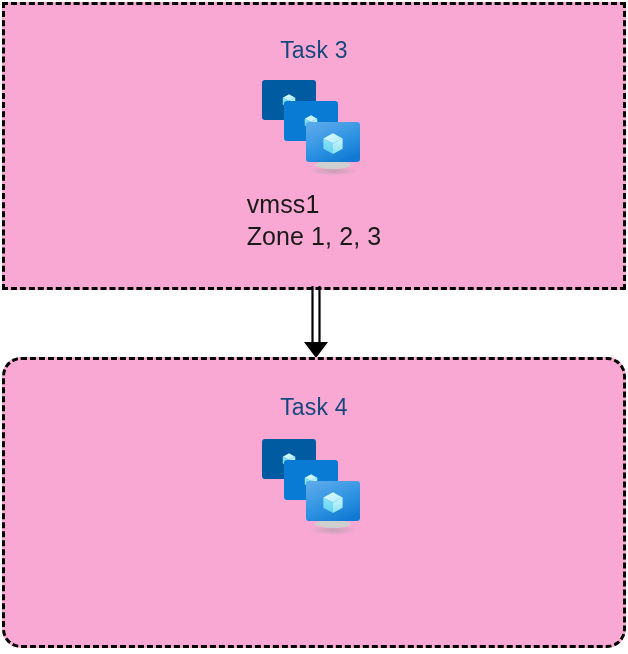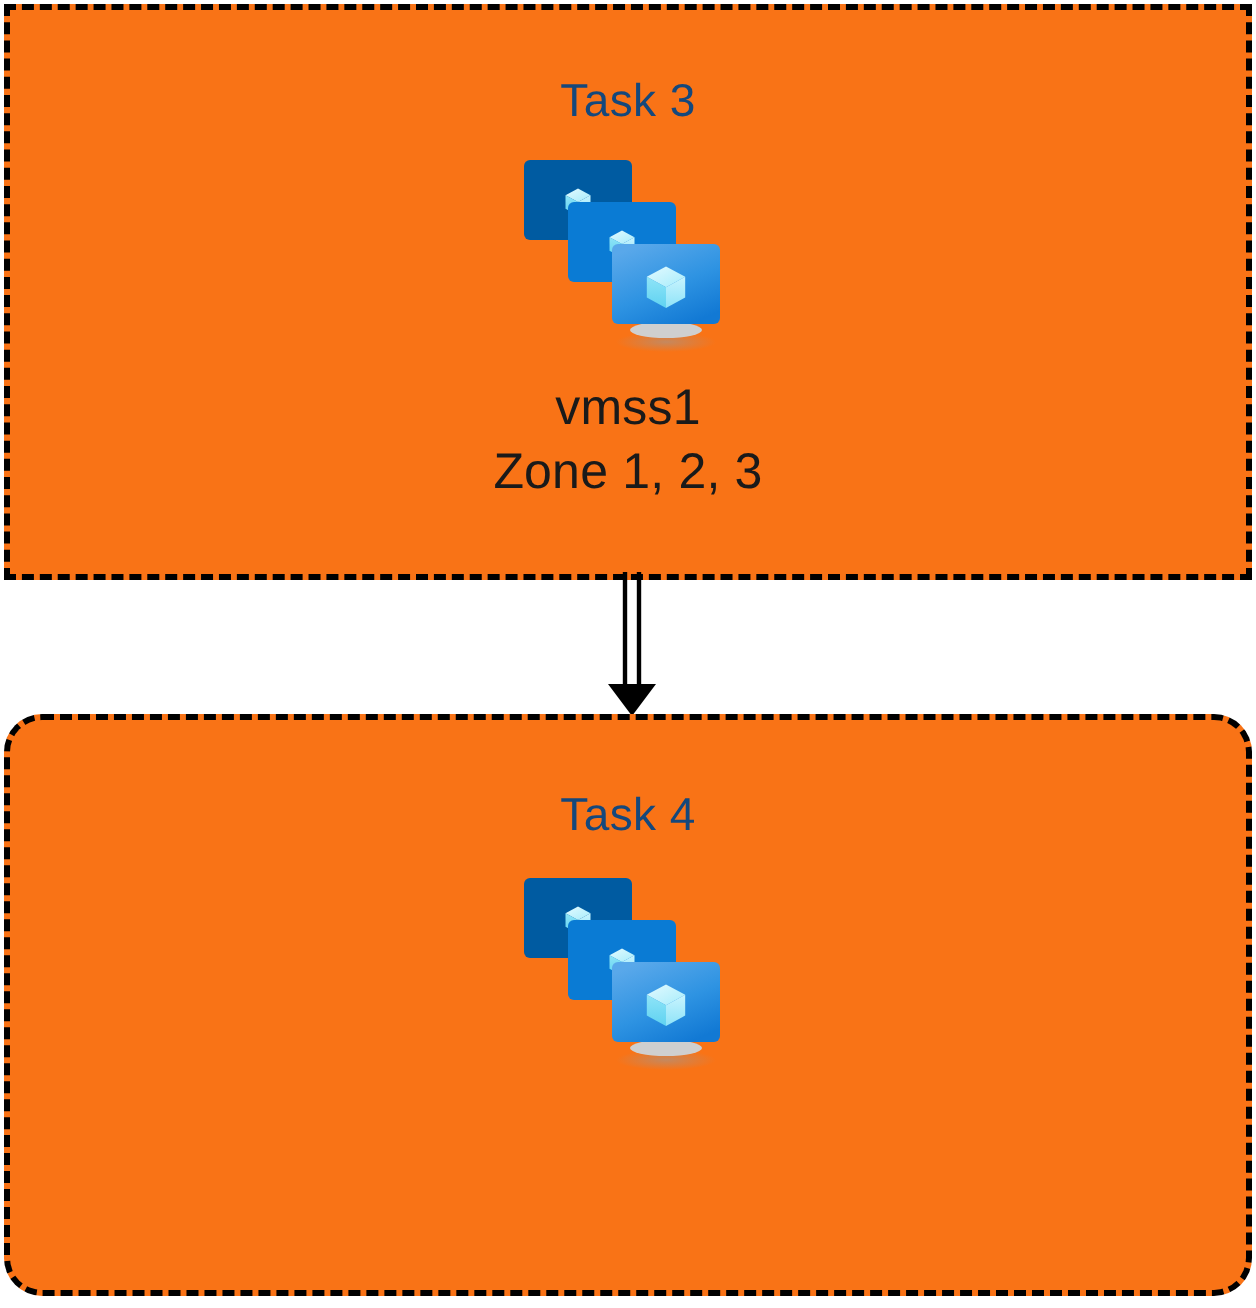--- a/index.html
+++ b/index.html
@@ -21,21 +21,21 @@
     position: absolute;
     left: 0; top: 0;
     width: 628px;
     height: 654px;
   }
 
   
   .task-box {
     position: absolute;
     box-sizing: border-box;
-    background: #f97316;
+    background: #f9a8d4;
     border: 3px dashed #000000;
     left: 2px;
     width: 624px;
   }
   .task-box.box-1 { top: 2px;   height: 288px; }
   .task-box.box-2 { top: 357px; height: 291px; border-radius: 19px; }
 
   .box-inner {
     position: absolute;
     left: 0; top: 0;
@@ -62,21 +62,21 @@
     display: block;
   }
   .box-1 .vmss-icon { margin-top: 14px; }
   .box-2 .vmss-icon { margin-top: 16px; }
 
   
   .caption {
     color: #1a1a1a;
     font-size: 25px;
     line-height: 32px;
-    text-align: center;
+    text-align: left;
     white-space: pre-line;
     letter-spacing: 0.1px;
   }
   .box-1 .caption { margin-top: 12px; }
   .box-2 .caption { margin-top: 30px; }
 
   
   .connector {
     position: absolute;
     left: 296px;

